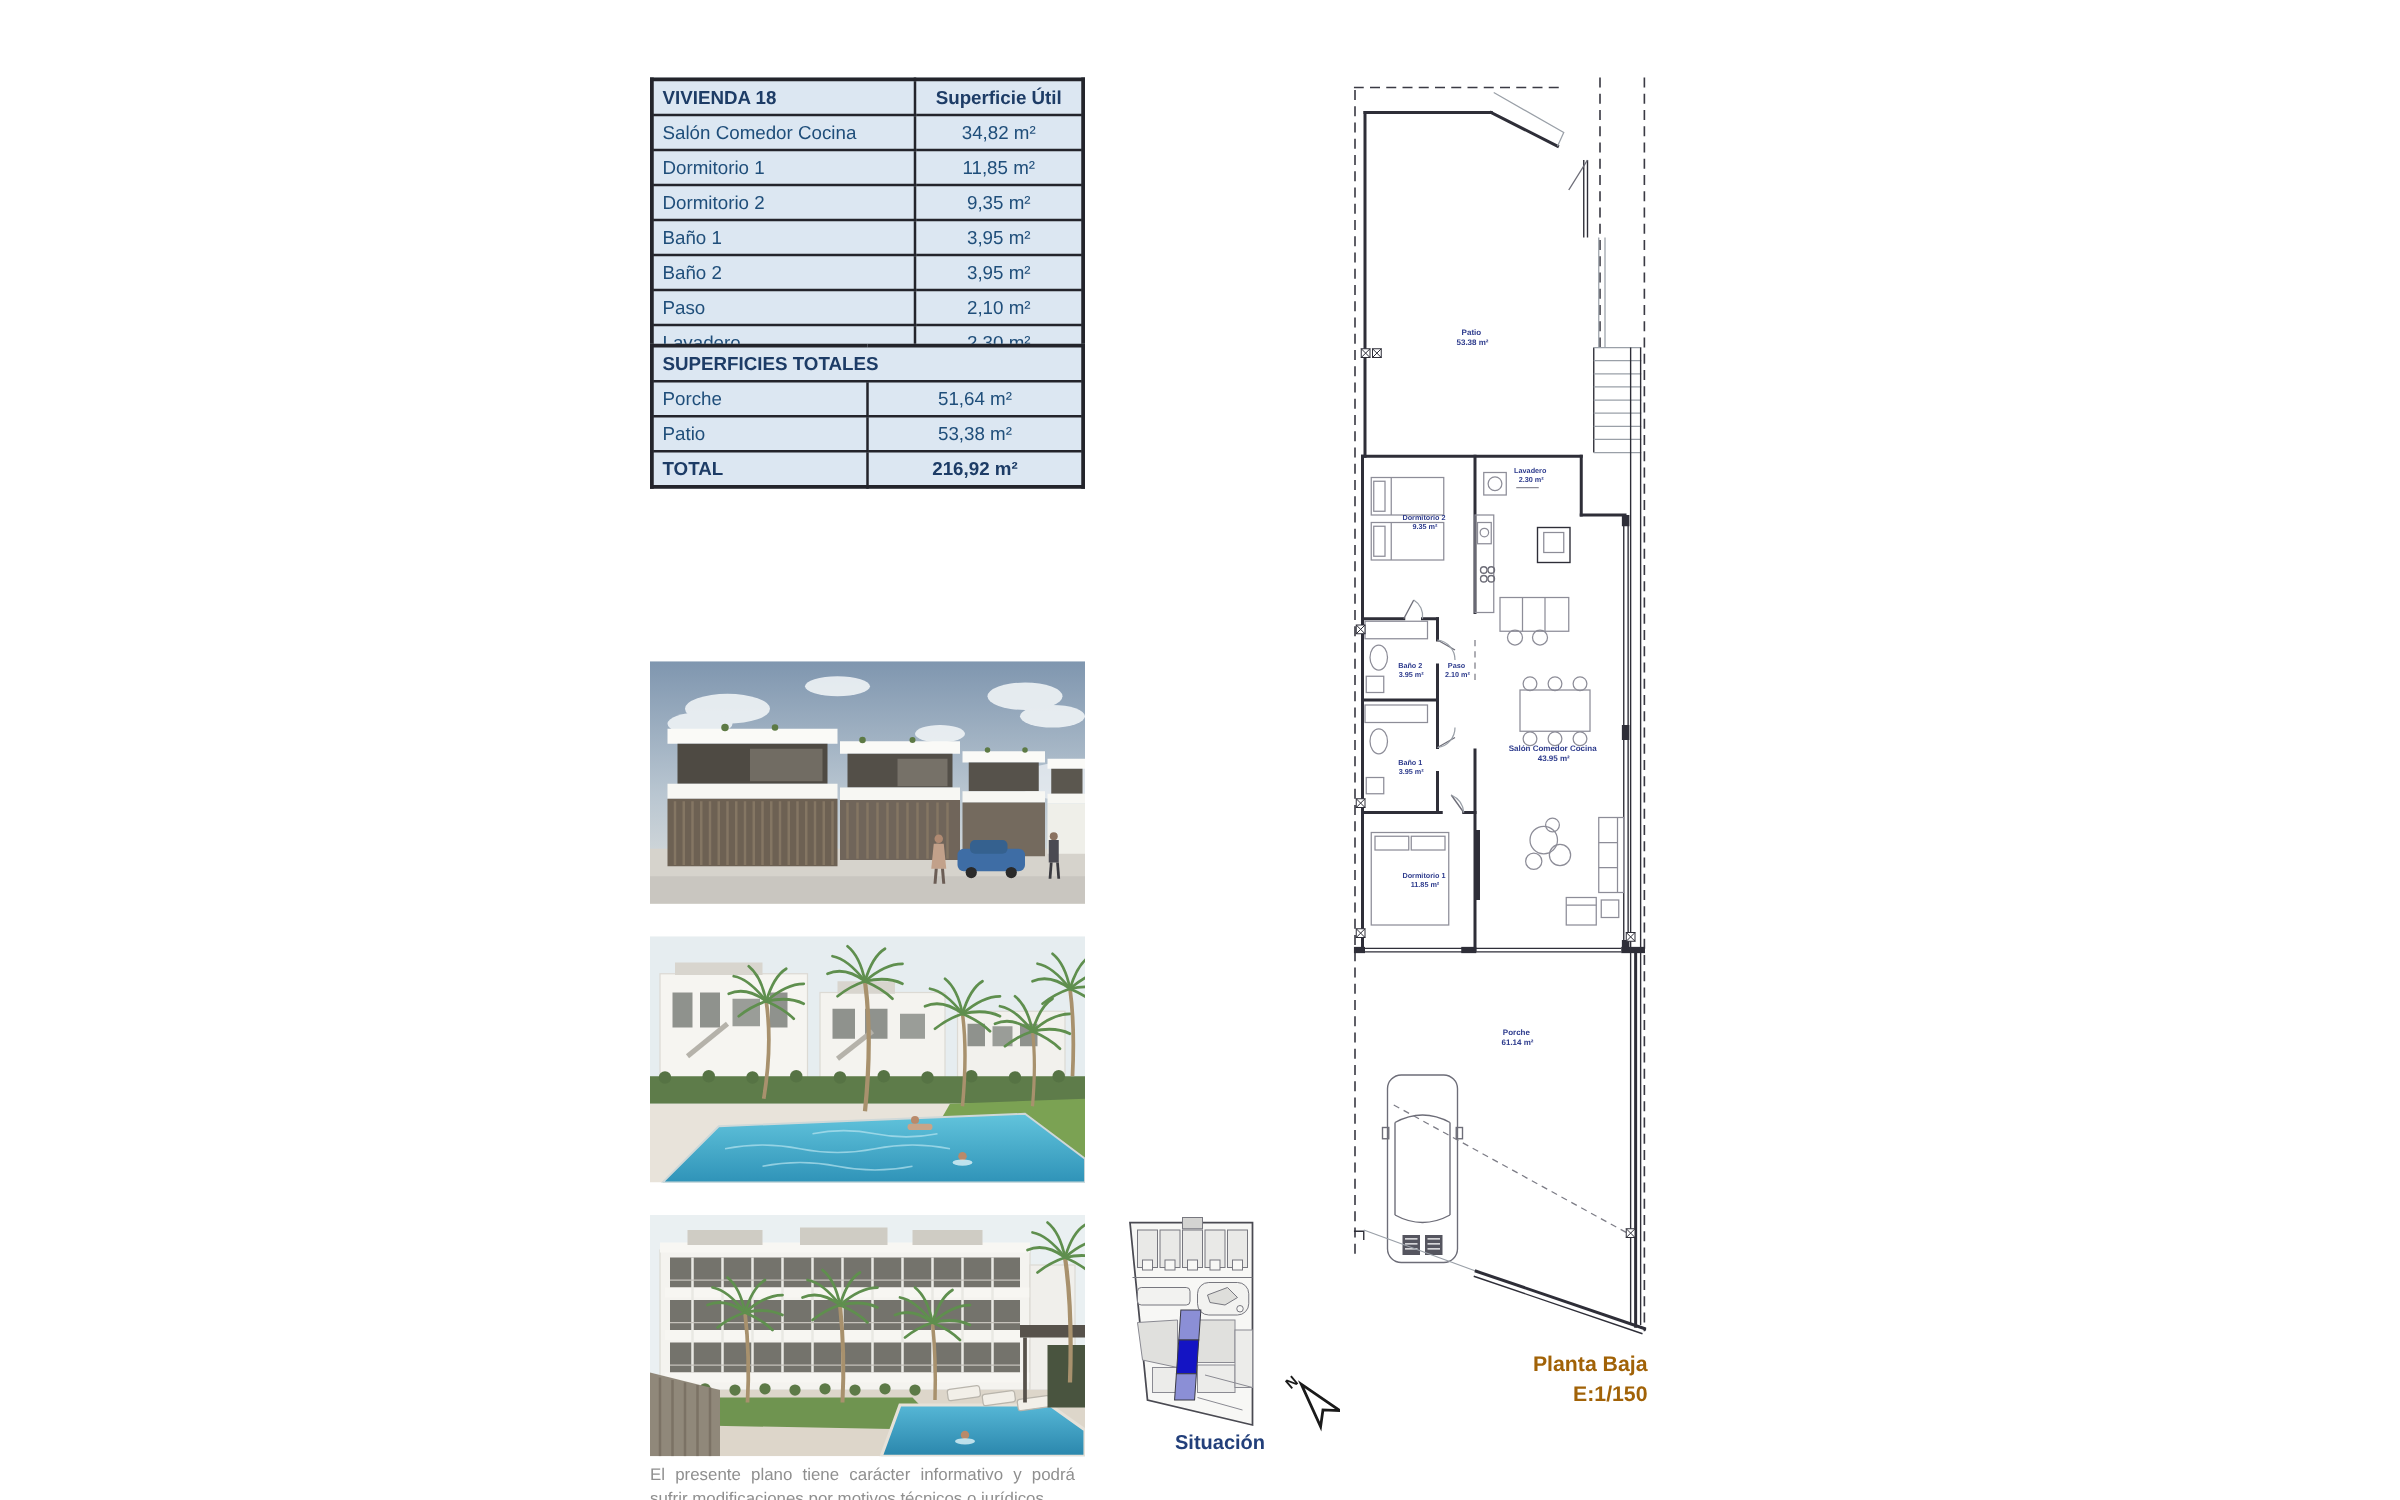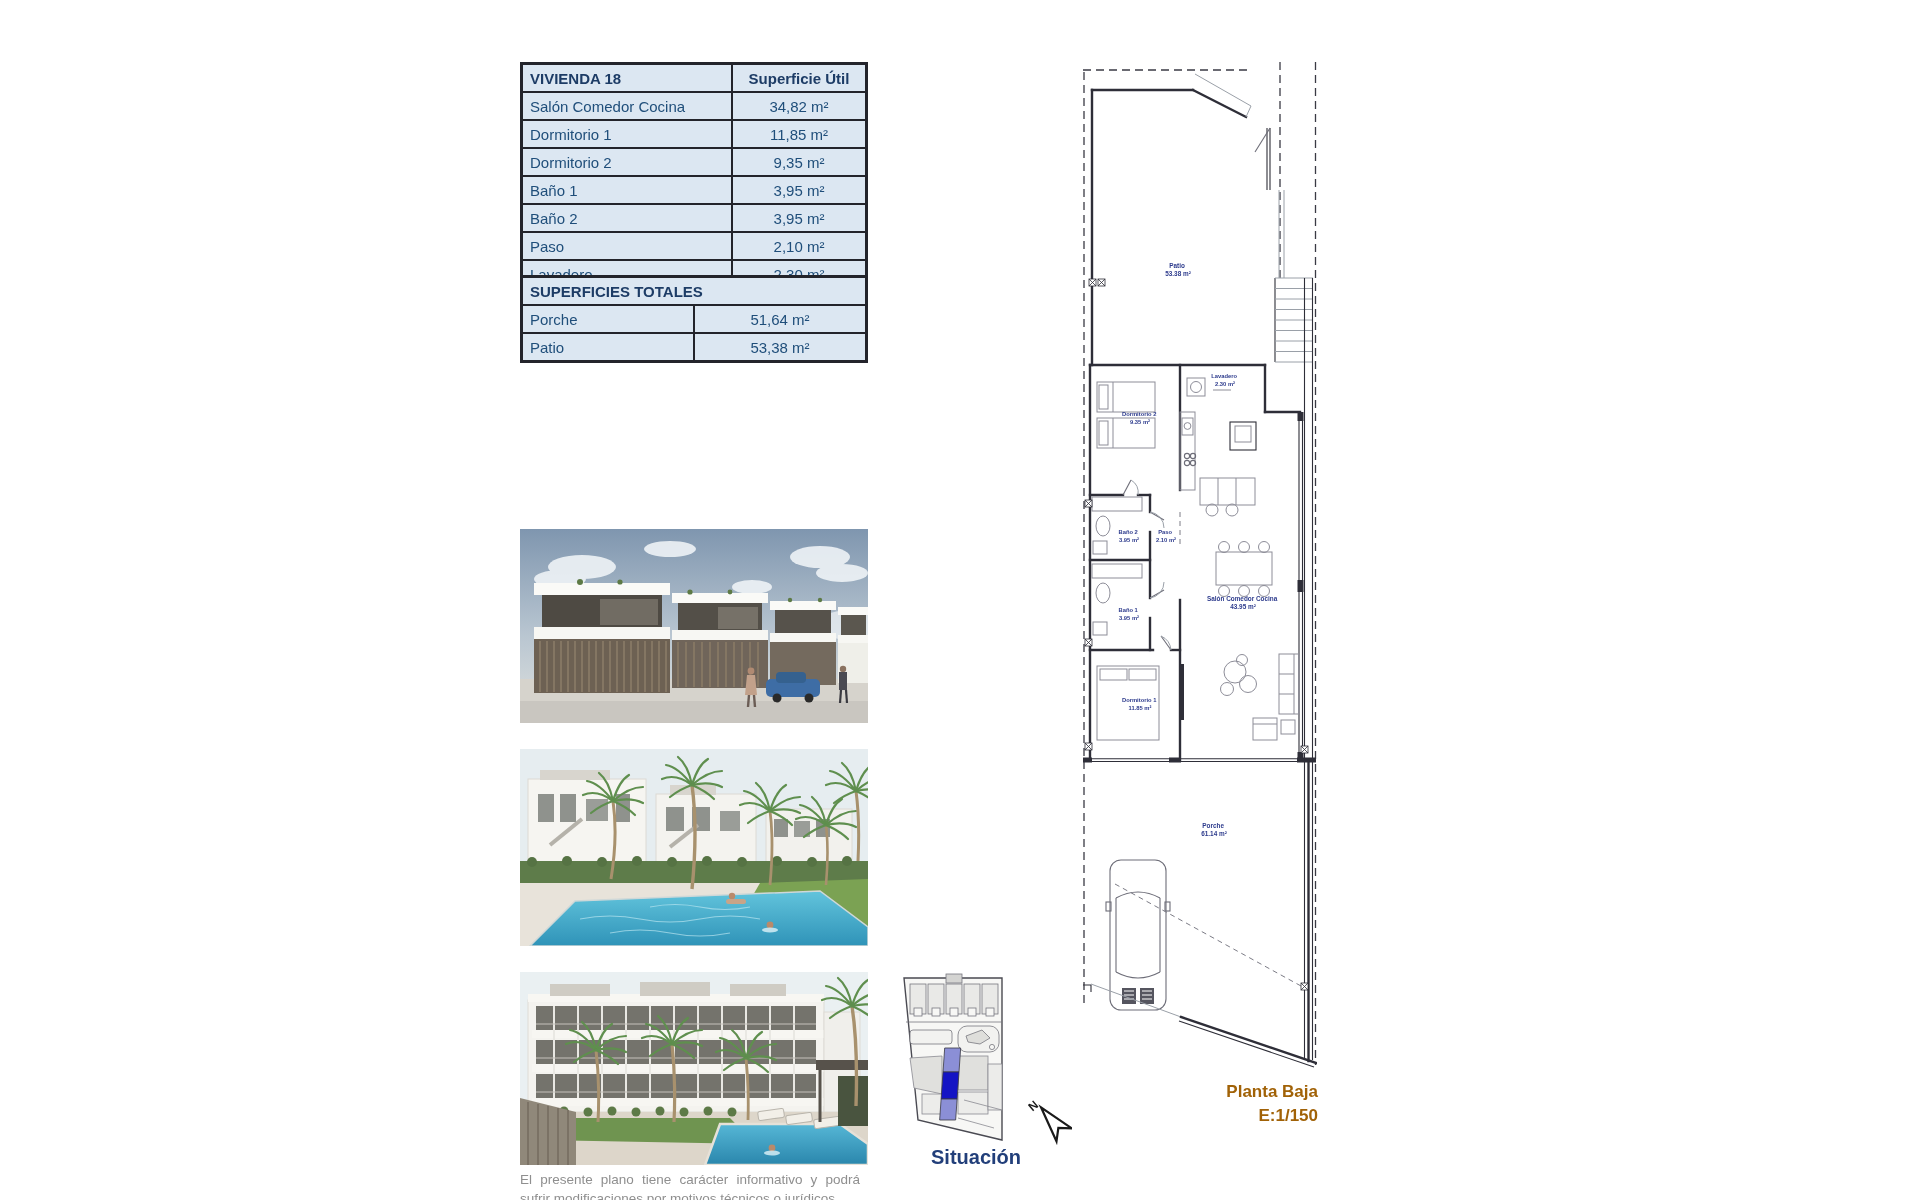--- a/index.html
+++ b/index.html
@@ -24,21 +24,21 @@
   .furn2{stroke:#6d6d78;stroke-width:1.1;fill:none;}
   .greyln{stroke:#9aa0a8;stroke-width:1;fill:none;}
   .dashln{stroke:#3a3a44;stroke-width:1.3;fill:none;stroke-dasharray:8 5;}
   .dashg{stroke:#7c7c86;stroke-width:1;fill:none;stroke-dasharray:5 4;}
   .rl{font-size:5.8px;font-weight:bold;fill:#2c3a8c;text-anchor:middle;}
   .rlb{font-size:6.4px;font-weight:bold;fill:#2c3a8c;text-anchor:middle;}
   .pb{stroke:#2e2e38;stroke-width:.8;fill:#fff;}
 
   
   .plan-caption{color:#a16207;font-weight:bold;font-size:17px;line-height:1.4;text-align:right;}
-  .situ-label{color:#223f7a;font-weight:bold;font-size:20px;text-align:center;}
+  .situ-label{color:#223f7a;font-weight:bold;font-size:16px;text-align:center;}
   .disclaimer{color:#8f8f8f;font-size:13.5px;line-height:1.4;text-align:justify;}
 
   
   .palmA path,.palmB path{stroke:#5f8f4e;stroke-width:2.2;fill:none;stroke-linecap:round;}
 </style>
 </head>
 <body>
 
 <div class="page">
 
@@ -84,20 +84,24 @@
         <tr>
       <td class="head" colspan="2">SUPERFICIES TOTALES</td>
     </tr>
     <tr>
           <td>Porche</td>
           <td class="val">51,64 m²</td>
         </tr>
     <tr>
           <td>Patio</td>
           <td class="val">53,38 m²</td>
+        </tr>
+    <tr class="total">
+          <td>TOTAL</td>
+          <td class="val">216,92 m²</td>
         </tr>
   </tbody>
     </table>
 
   <svg class="abs" style="left:520px;top:529px;" width="348" height="194" viewBox="0 0 348 194">
     <defs>
       <linearGradient id="sky1" x1="0" y1="0" x2="0" y2="1">
         <stop offset="0" stop-color="#7f96af"></stop>
           <stop offset=".55" stop-color="#b9c6d1"></stop>
           <stop offset="1" stop-color="#e0e2df"></stop>

